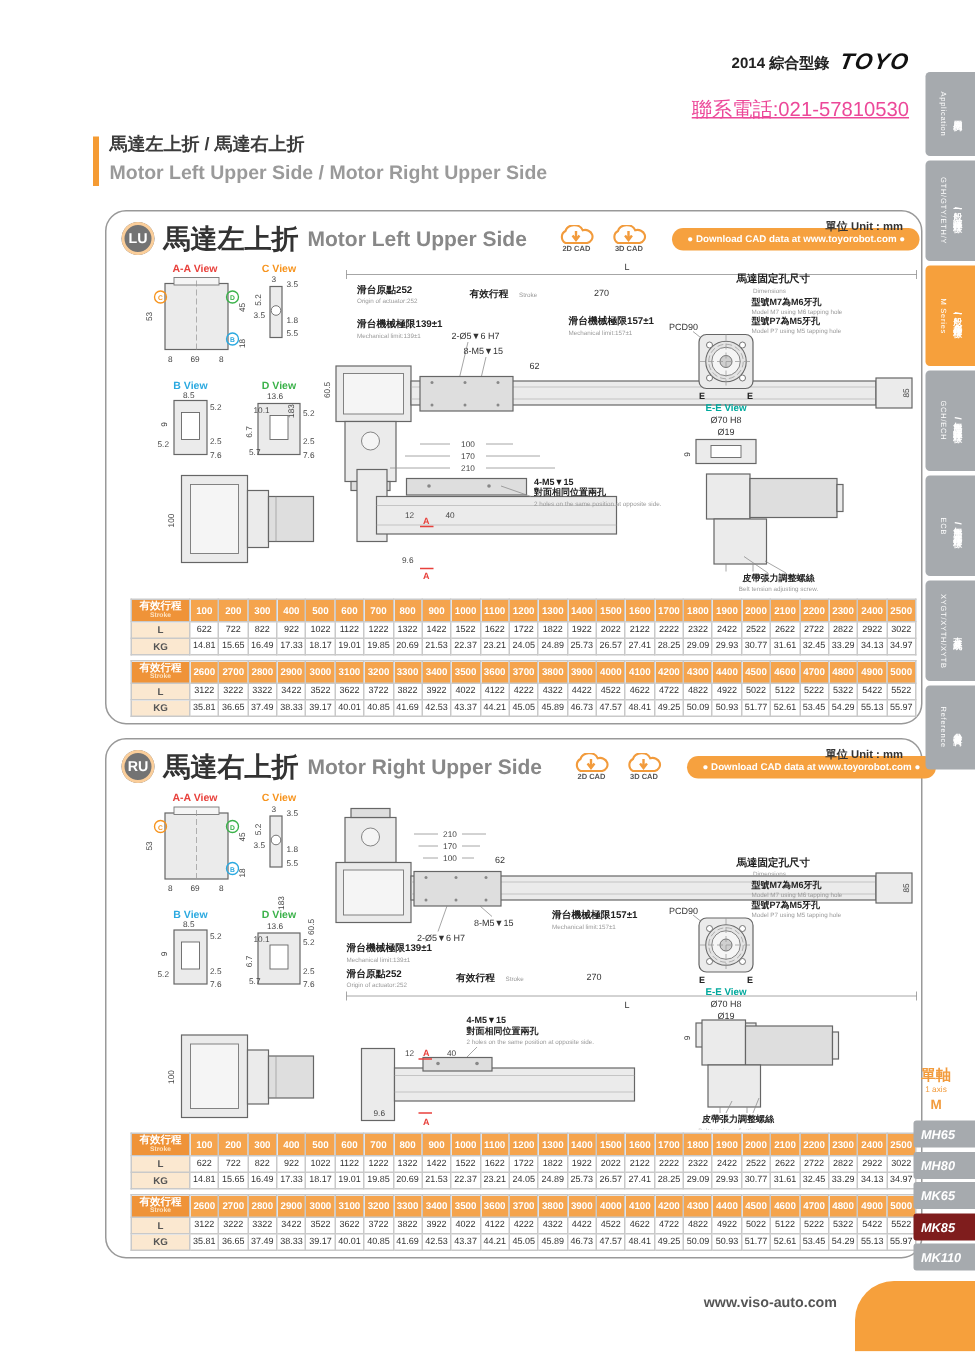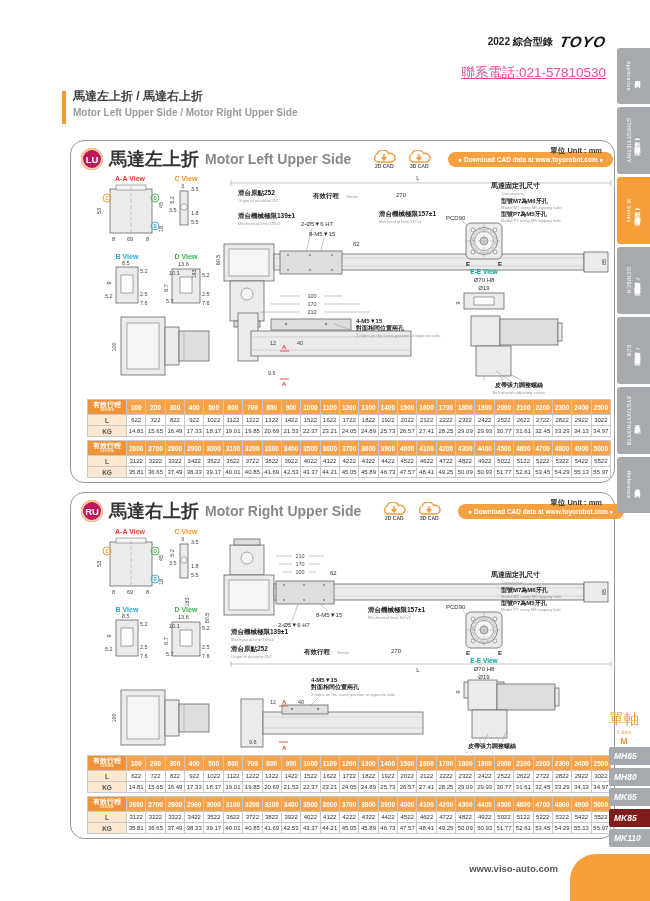--- a/index.html
+++ b/index.html
@@ -9,28 +9,28 @@
   
   #catalog-line{position:absolute;top:33px;right:44px;font-size:10px;font-weight:bold;color:#222;
                 display:flex;align-items:center;gap:7px;}
   #brand-logo{font-size:15px;font-weight:800;font-style:italic;letter-spacing:1px;transform:skewX(-10deg);color:#111;}
   #phone{position:absolute;top:64px;right:44px;font-size:13.5px;color:#ec4899;text-decoration:underline;}
 
   
   #title-block{position:absolute;left:62px;top:88px;}
   #title-bar{position:absolute;left:0;top:3px;width:4px;height:33px;background:#F59B33;}
   #title-zh{margin-left:11px;font-size:12px;font-weight:bold;color:#3c3c3c;}
-  #title-en{margin-left:11px;font-size:10px;font-weight:bold;color:#9a9a9a;margin-top:2px;}
+  #title-en{margin-left:11px;font-size:13px;font-weight:bold;color:#9a9a9a;margin-top:2px;}
 
   
   .panel{position:absolute;left:70px;width:543px;border:1px solid #999;border-radius:14px;background:#fff;}
   #panel-lu{top:140px;height:341px;}
   #panel-ru{top:492px;height:345px;}
   .panel-header{position:absolute;top:6px;left:10px;height:24px;display:flex;align-items:center;gap:6px;}
-  .badge{width:22px;height:22px;border-radius:50%;background:#be185d;color:#fff;font-weight:bold;
+  .badge{width:22px;height:22px;border-radius:50%;background:#737373;color:#fff;font-weight:bold;
          font-size:9.5px;display:flex;align-items:center;justify-content:center;
          box-shadow:inset 0 0 0 2px #FBCE9A;flex:none;}
   .panel-title-zh{font-size:18px;font-weight:bold;color:#333;white-space:nowrap;}
   .panel-title-en{font-size:14px;font-weight:bold;color:#888;white-space:nowrap;}
   .cad-icons{display:flex;gap:9px;margin-left:14px;}
   .cad{display:flex;flex-direction:column;align-items:center;}
   .cad-label{font-size:5px;color:#555;font-weight:bold;margin-top:-2px;}
   .dl-pill{margin-left:10px;background:#F6A13F;color:#fff;font-size:6.5px;font-weight:bold;
            border-radius:9px;padding:4px 10px;white-space:nowrap;}
   .unit-label{position:absolute;top:5px;right:12px;font-size:7.5px;color:#333;font-weight:bold;}
@@ -54,21 +54,21 @@
   
   #side-tabs{position:absolute;right:0;top:48px;width:33px;}
   .side-tab{width:33px;margin-bottom:3px;background:#A6AAAE;color:#fff;border-radius:3px 0 0 3px;
             display:flex;justify-content:center;align-items:center;gap:1px;cursor:pointer;}
   .side-tab.active{background:#F6A03C;}
   .vt{writing-mode:vertical-rl;text-orientation:mixed;}
   .vt-zh{font-size:6px;font-weight:bold;letter-spacing:1px;}
   .vt-en{font-size:5px;letter-spacing:0.5px;}
 
   #axis-group{position:absolute;right:8px;top:710px;width:36px;text-align:center;color:#F29B3C;}
-  #axis-zh{font-size:15px;font-weight:normal;}
+  #axis-zh{font-size:10px;font-weight:bold;}
   #axis-en{font-size:5.5px;}
   #axis-series{font-size:9px;font-weight:bold;margin-top:1px;}
   #model-tabs{position:absolute;right:0;top:747px;width:41px;padding-left:48px;}
   .model-tab{height:18px;margin-bottom:2.5px;background:#A6AAAE;color:#fff;font-size:8.5px;
              font-weight:bold;font-style:italic;display:flex;align-items:center;padding-left:5px;
              border-radius:2px 0 0 2px;cursor:pointer;}
   .model-tab.active{background:#7f1d1d;}
 
   
   #footer-url{position:absolute;right:92px;bottom:27px;font-size:9.5px;font-weight:bold;color:#555;}
@@ -95,21 +95,21 @@
   svg .c-red{fill:#E8413C;} svg .c-blue{fill:#2BA9E0;} svg .c-orange{fill:#F7941E;}
   svg .c-green{fill:#3BB24A;} svg .c-teal{fill:#00A99D;}
   svg .amark{font-size:6px;font-weight:bold;fill:#E8413C;}
 </style>
 </head>
 <body>
 
 <div id="page">
 
   <div id="catalog-line">
-    <span>2022 綜合型錄</span>
+    <span>2014 綜合型錄</span>
     <span id="brand-logo">TOYO</span>
   </div>
   <div id="phone">聯系電話:021-57810530</div>
 
   <div id="title-block">
     <div id="title-bar"></div>
     <div id="title-zh">馬達左上折 / 馬達右上折</div>
     <div id="title-en">Motor Left Upper Side / Motor Right Upper Side</div>
   </div>
 

